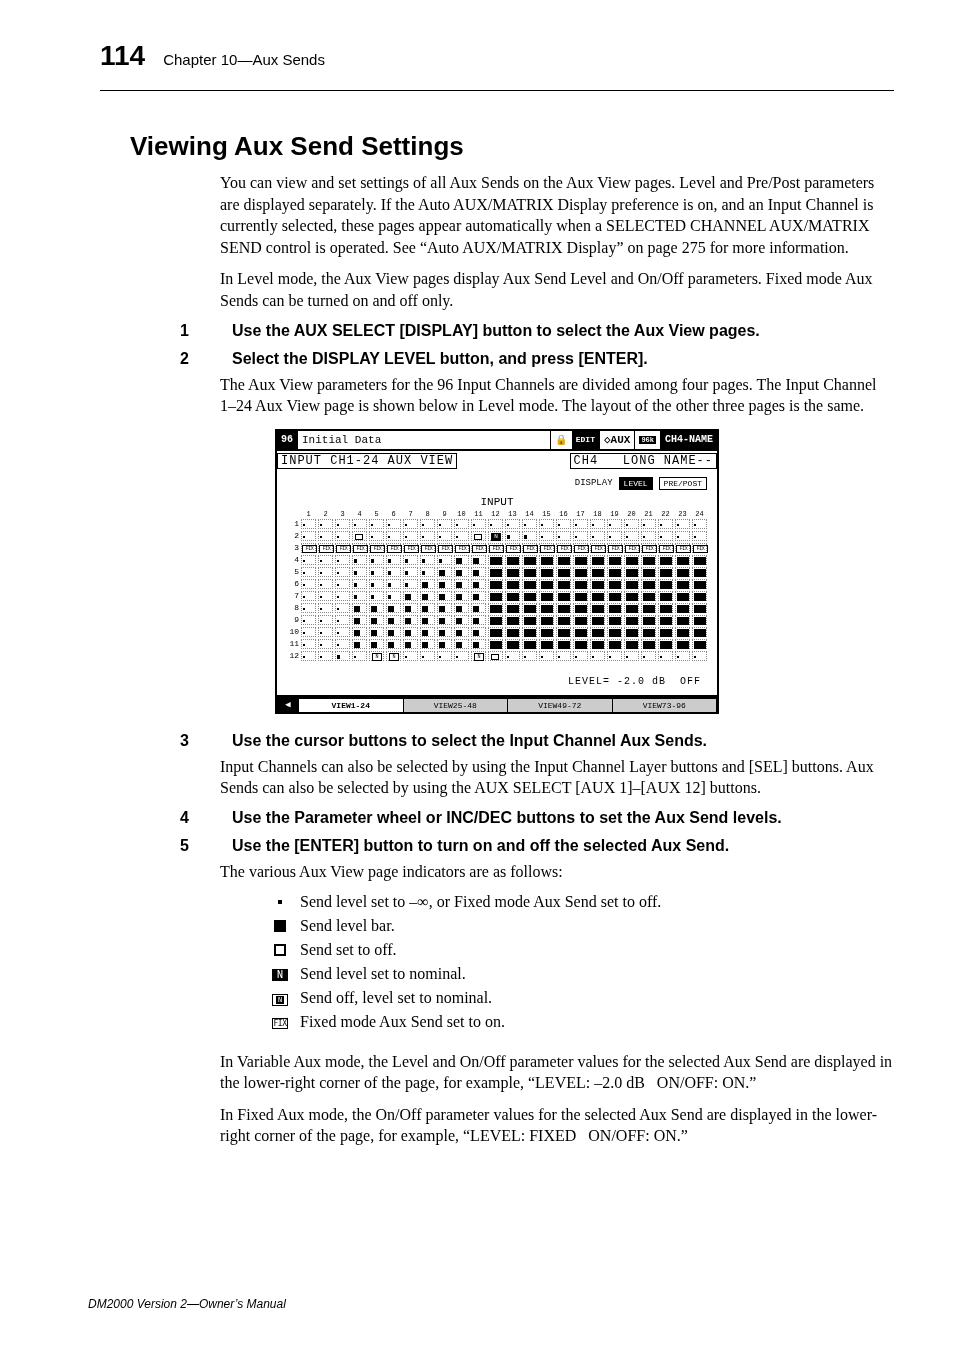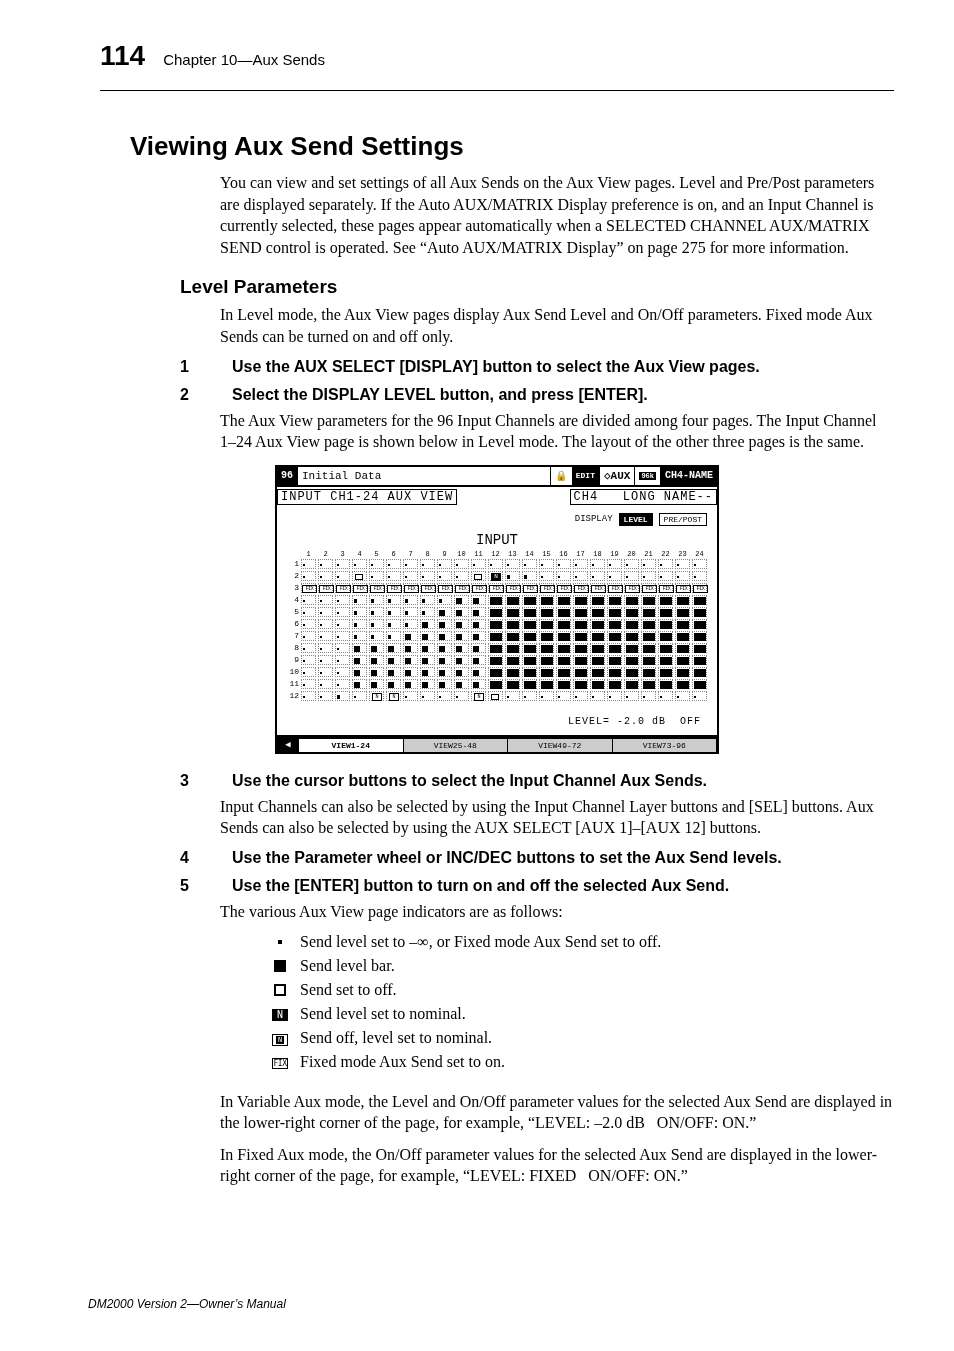--- a/index.html
+++ b/index.html
@@ -194,28 +194,27 @@
     font-size: 9px;
   }
   .lcd-btn {
     border: 1px solid #000;
     padding: 1px 4px;
     font-size: 8px;
   }
   .lcd-btn.active {
     background: #000;
     color: #fff;
-    font-weight: bold;
   }
   .lcd-grid-area {
     padding: 2px 8px 6px 8px;
   }
   .lcd-input-label {
     text-align: center;
-    font-size: 14px;
+    font-size: 11px;
     margin-bottom: 2px;
   }
   .lcd-cols {
     display: flex;
     font-size: 7px;
     gap: 2px;
     padding-left: 16px;
   }
   .lcd-cols span {
     width: 15px;
@@ -375,21 +374,20 @@
 <div class="page">
 
   <div class="header">
     <span class="page-number">114</span>
     <span class="chapter-title">Chapter 10—Aux Sends</span>
   </div>
 
   <h1 class="section-title">Viewing Aux Send Settings</h1>
   <p class="body-text">You can view and set settings of all Aux Sends on the Aux View pages. Level and Pre/Post parameters are displayed separately. If the Auto AUX/MATRIX Display preference is on, and an Input Channel is currently selected, these pages appear automatically when a SELECTED CHANNEL AUX/MATRIX SEND control is operated. See “Auto AUX/MATRIX Display” on page 275 for more information.</p>
 
-  <h2 class="subsection">Level Parameters</h2>
   <p class="body-text">In Level mode, the Aux View pages display Aux Send Level and On/Off parameters. Fixed mode Aux Sends can be turned on and off only.</p>
 
   <div class="step">
     <span class="num">1</span>
     <span class="label">Use the AUX SELECT [DISPLAY] button to select the Aux View pages.</span>
   </div>
 
   <div class="step">
     <span class="num">2</span>
     <span class="label">Select the DISPLAY LEVEL button, and press [ENTER].</span>

